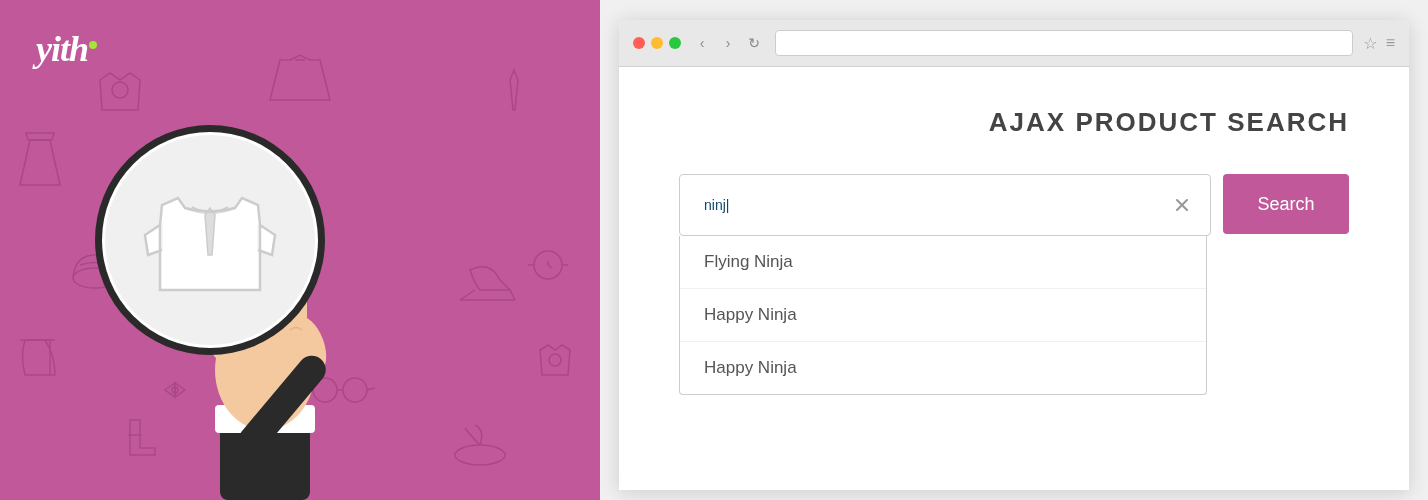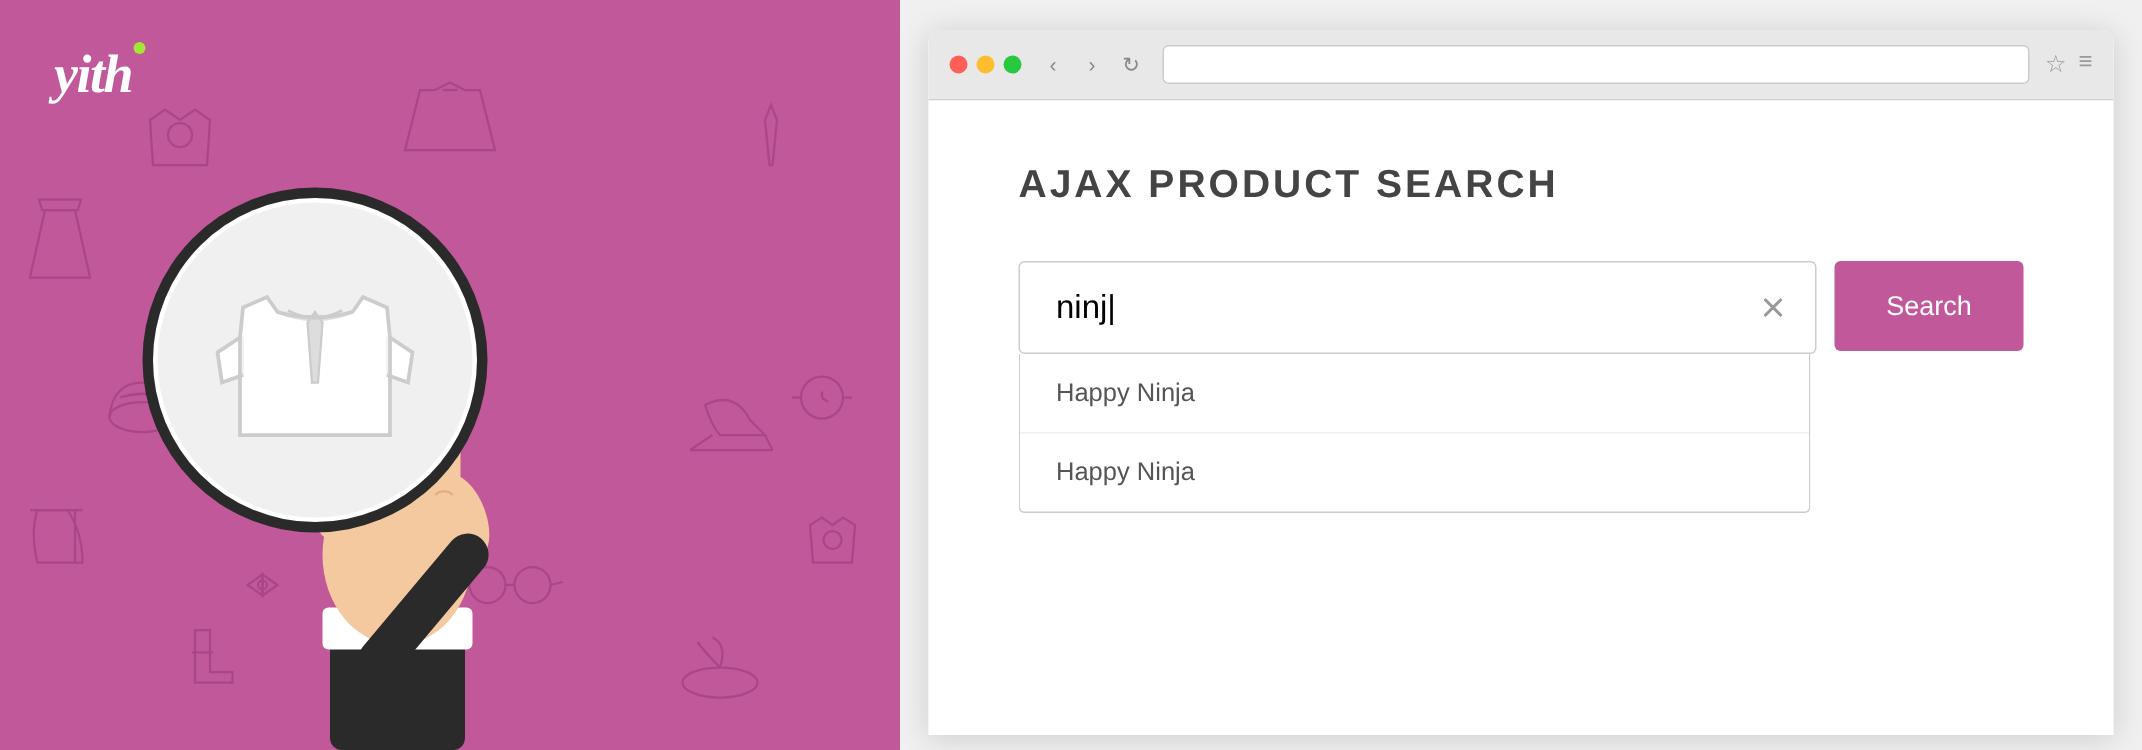--- a/index.html
+++ b/index.html
@@ -21,21 +21,21 @@
       overflow: hidden;
       flex-shrink: 0;
     }
 
     
     .yith-logo {
       position: absolute;
       top: 28px;
       left: 36px;
       display: flex;
-      align-items: flex-start;
+      align-items: center;
       gap: 0;
     }
 
     .yith-logo-text {
       font-size: 36px;
       font-weight: 700;
       color: white;
       font-style: italic;
       letter-spacing: -1px;
       font-family: Georgia, serif;
@@ -137,21 +137,21 @@
 
     
     .browser-content {
       flex: 1;
       background: white;
       padding: 40px 60px 30px;
       overflow: hidden;
     }
 
     .page-title {
-      text-align: left;
+      text-align: right;
       font-size: 26px;
       font-weight: 700;
       color: #444;
       letter-spacing: 2px;
       margin-bottom: 36px;
       text-transform: uppercase;
     }
 
     
     .search-row {
@@ -167,22 +167,22 @@
       border-radius: 4px;
       background: white;
     }
 
     .search-input {
       width: 100%;
       height: 60px;
       border: none;
       outline: none;
       padding: 0 50px 0 24px;
-      font-size: 22px;
-      color: #000000;
+      font-size: 14px;
+      color: #0c4a6e;
       background: transparent;
     }
 
     .clear-btn {
       position: absolute;
       right: 16px;
       top: 50%;
       transform: translateY(-50%);
       width: 24px;
       height: 24px;
@@ -431,19 +431,20 @@
             <svg class="clear-icon-svg" viewBox="0 0 24 24" fill="none" stroke="#999" stroke-width="2.5" stroke-linecap="round">
               <line x1="6" y1="6" x2="18" y2="18"></line>
               <line x1="18" y1="6" x2="6" y2="18"></line>
             </svg>
           </div>
         </div>
         <button class="search-button">Search</button>
       </div>
 
       <div class="dropdown">
+        <div class="dropdown-item">Flying Ninja</div>
         <div class="dropdown-item">Happy Ninja</div>
         <div class="dropdown-item">Happy Ninja</div>
       </div>
     </div>
 
   </div>
 </div>
 
 </body></html>

